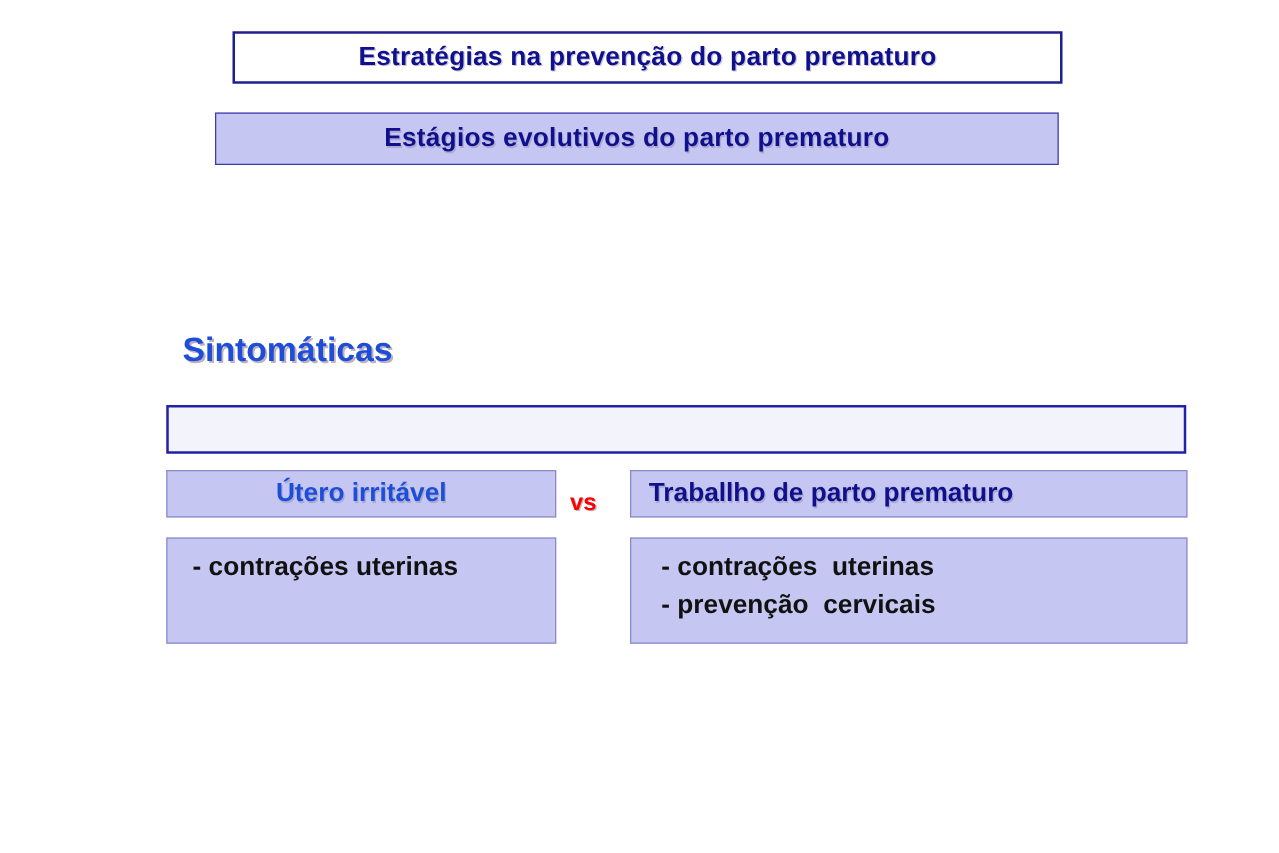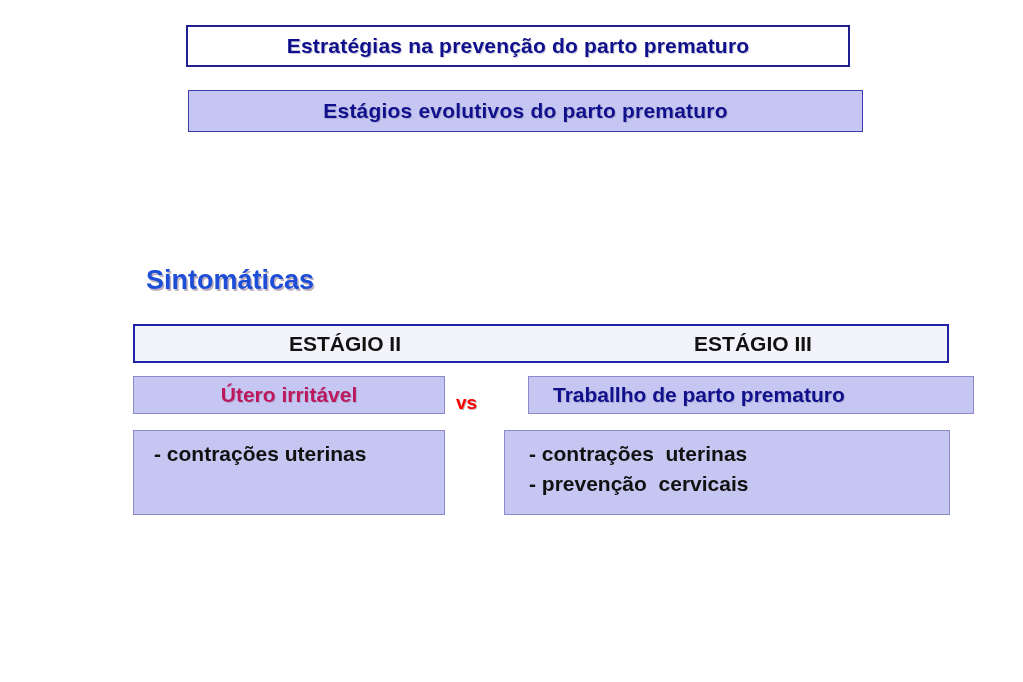--- a/index.html
+++ b/index.html
@@ -36,21 +36,21 @@
   .title-box .txt {
     font-size: 21px;
     font-weight: bold;
     color: #10108c;
     letter-spacing: 0.2px;
     text-shadow: 1px 1px 0 rgba(150,150,190,0.55);
   }
   
   .subtitle-box {
     position: absolute;
-    left: 188px;
+    left: 172px;
     top: 90px;
     width: 675px;
     height: 42px;
     border: 1px solid #3b3bb0;
     background: #c6c6f2;
     display: flex;
     align-items: center;
     justify-content: center;
     box-sizing: border-box;
   }
@@ -106,37 +106,37 @@
     background: #c6c6f2;
     border: 1px solid #8a8ac8;
     box-sizing: border-box;
     display: flex;
     align-items: center;
     justify-content: center;
   }
   .label-box-left .txt {
     font-size: 21px;
     font-weight: bold;
-    color: #be185d;
+    color: #1d4ed8;
     text-shadow: 1px 1px 0 rgba(150,150,190,0.6);
     text-align: center;
   }
   
   .label-box-right {
     position: absolute;
-    left: 528px;
+    left: 504px;
     top: 376px;
     width: 446px;
     height: 38px;
     background: #c6c6f2;
     border: 1px solid #8a8ac8;
     box-sizing: border-box;
     display: flex;
     align-items: center;
-    padding-left: 24px;
+    padding-left: 14px;
   }
   .label-box-right .txt {
     font-size: 21px;
     font-weight: bold;
     color: #10108c;
     text-shadow: 1px 1px 0 rgba(150,150,190,0.6);
   }
   
   .vs {
     position: absolute;
@@ -188,22 +188,20 @@
     <span class="txt">Estratégias na prevenção do parto prematuro</span>
   </div>
 
   <div class="subtitle-box">
     <span class="txt">Estágios evolutivos do parto prematuro</span>
   </div>
 
   <div class="red-heading">Sintomáticas</div>
 
   <div class="stage-header">
-    <div class="cell left">ESTÁGIO  II</div>
-    <div class="cell right">ESTÁGIO  III</div>
   </div>
 
   <div class="label-box-left">
     <span class="txt">Útero irritável</span>
   </div>
 
   <div class="vs">vs</div>
 
   <div class="label-box-right">
     <span class="txt">Traballho de parto prematuro</span>

